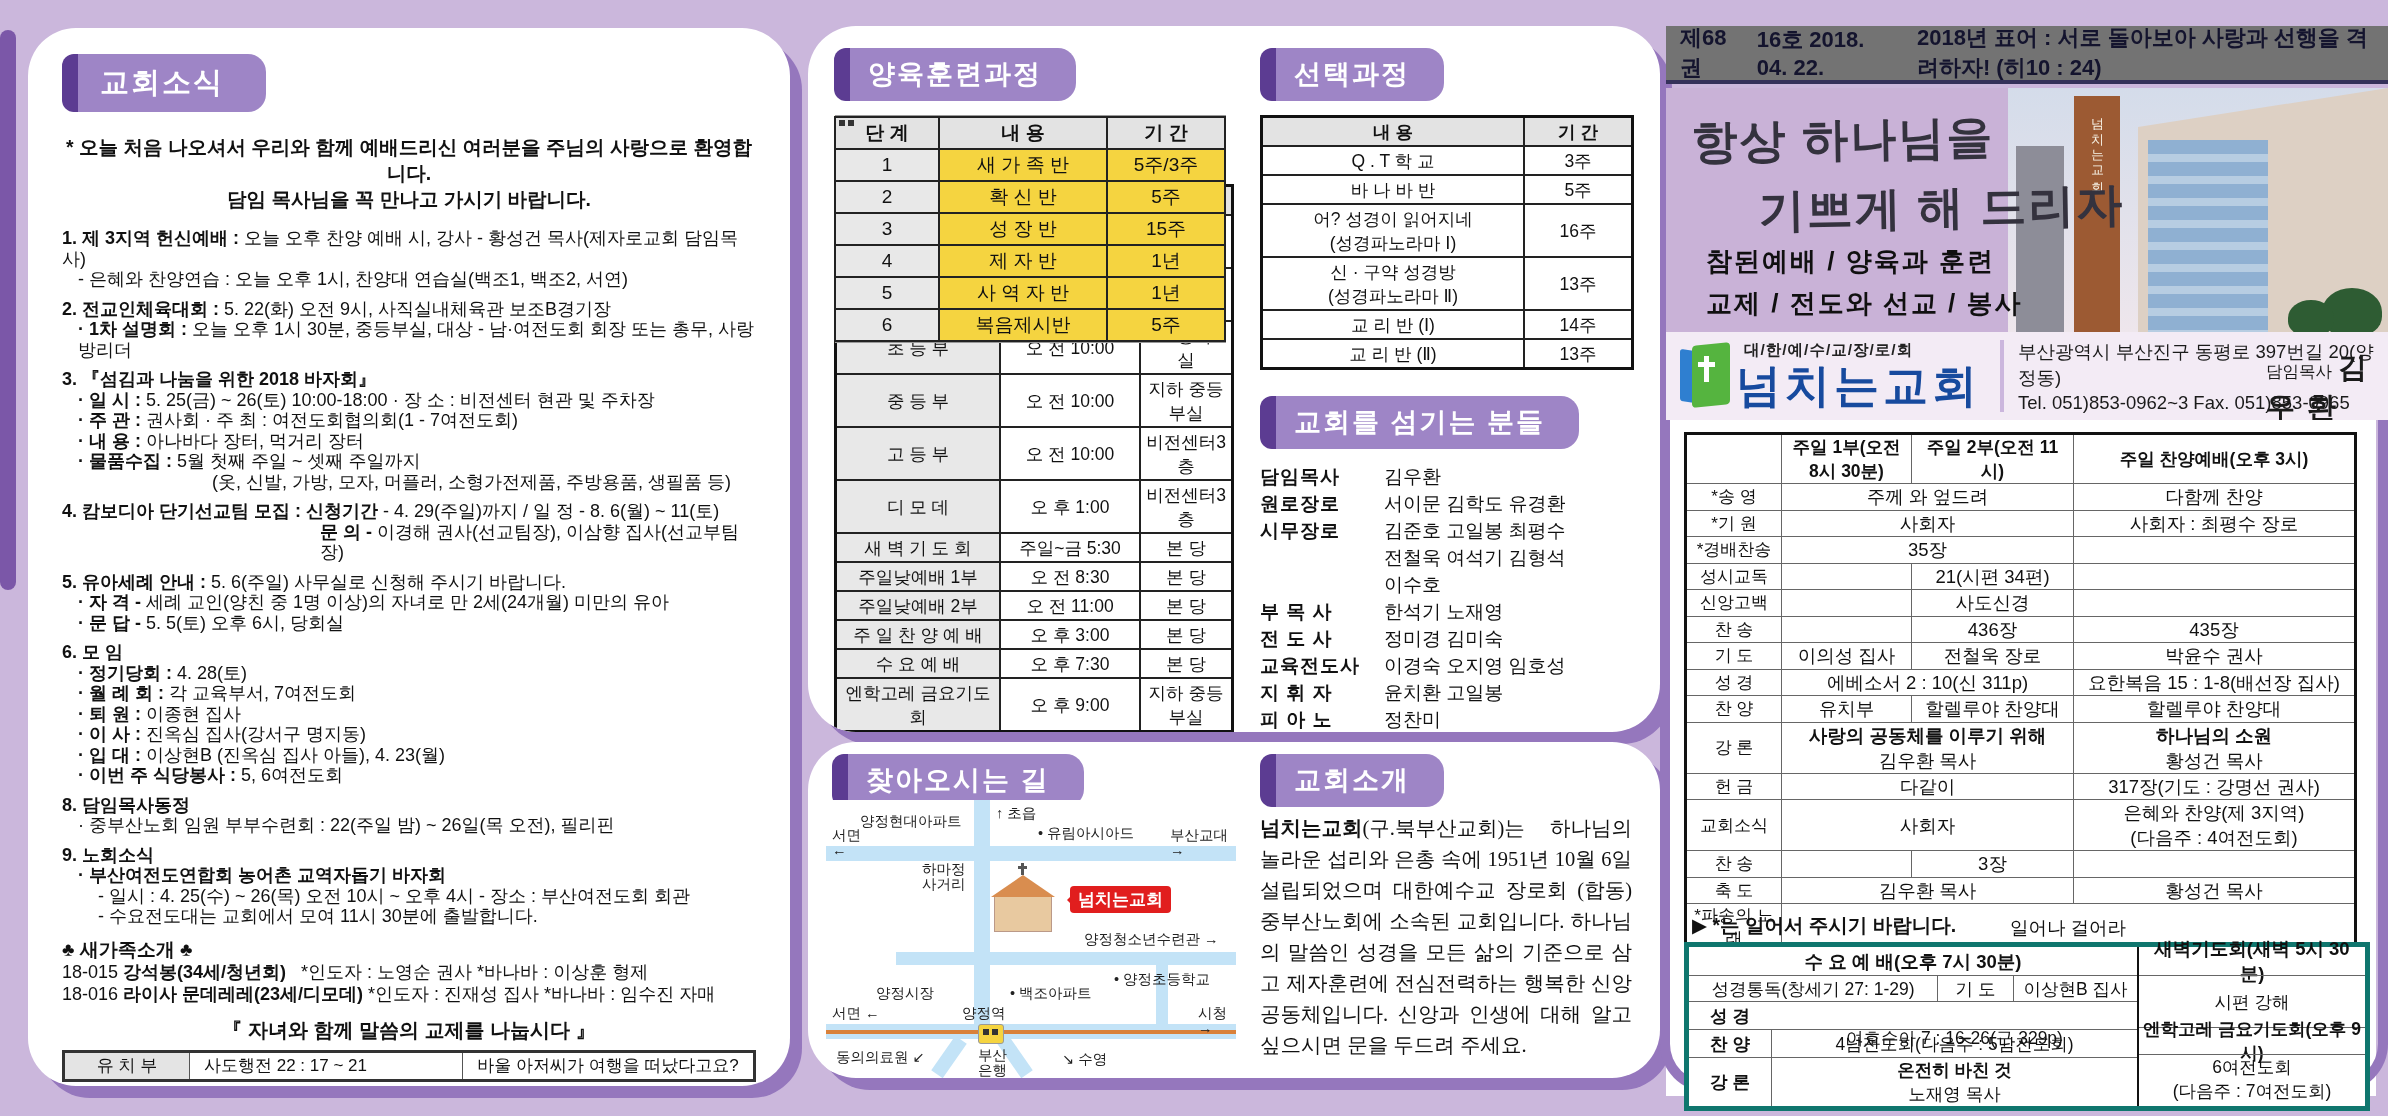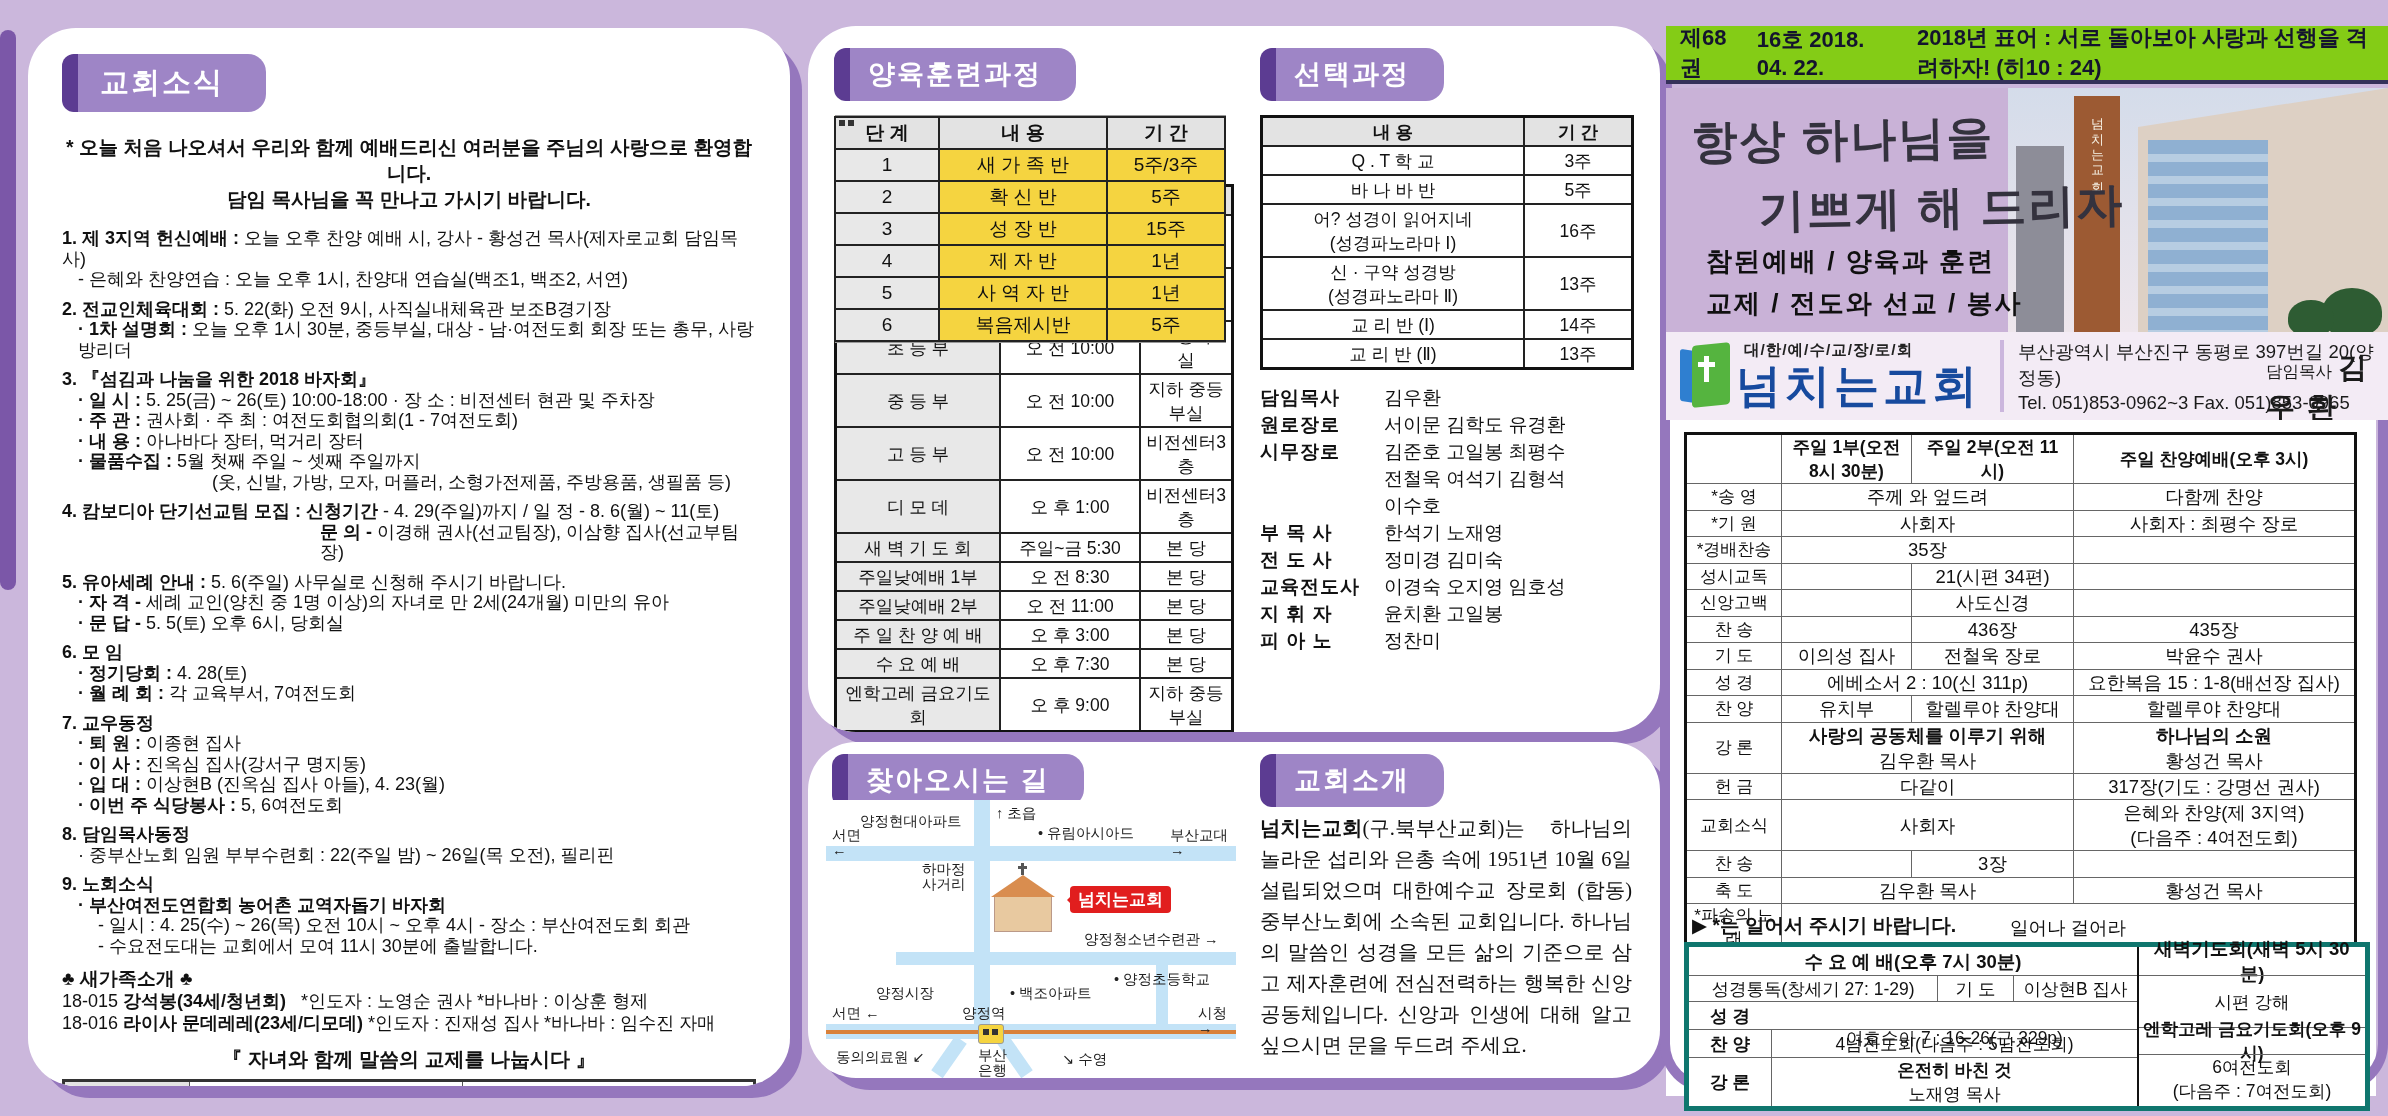--- a/index.html
+++ b/index.html
@@ -56,21 +56,21 @@
   .church .cross{position:absolute;left:26px;top:-34px;width:3px;height:12px;background:#555;}
   .church .cross:after{content:"";position:absolute;left:-3px;top:3px;width:9px;height:3px;background:#555;}
   .train{position:absolute;width:24px;height:18px;background:#f5d440;border-radius:3px;border:1px solid #999;}
   .train:before{content:"";position:absolute;left:4px;top:4px;width:6px;height:6px;background:#333;}
   .train:after{content:"";position:absolute;left:13px;top:4px;width:6px;height:6px;background:#333;}
   
   .intro-txt{font-family:"Liberation Serif","DejaVu Serif",serif;font-size:20.5px;line-height:31px;
              text-align:justify;margin-top:12px;}
   .intro-txt b{font-family:"Liberation Sans","DejaVu Sans",sans-serif;}
   
-  .masthead{position:absolute;left:1666px;top:26px;width:722px;height:58px;background:#84cc16;
+  .masthead{position:absolute;left:1666px;top:26px;width:722px;height:58px;background:#737373;
             border-bottom:4px solid #34315a;display:flex;align-items:center;gap:26px;
             font-weight:bold;font-size:22px;color:#14142e;padding-left:14px;box-sizing:border-box;}
   .hero{position:absolute;left:1666px;top:88px;width:722px;height:244px;background:#c9b2d7;overflow:hidden;}
   .slogan{position:absolute;left:26px;top:20px;font-size:46px;font-weight:bold;color:#34323e;
           transform:rotate(-1deg);letter-spacing:2px;}
   .slogan .l2{margin-left:66px;margin-top:8px;}
   .herosub{position:absolute;left:40px;font-size:26px;font-weight:bold;color:#101010;letter-spacing:2px;}
   .photo{position:absolute;right:0;top:0;width:380px;height:244px;background:linear-gradient(#d4dcea,#eee6ec);}
   .bmain{position:absolute;right:0;top:0;width:250px;height:244px;background:#ddd0c4;
          clip-path:polygon(0 16%,100% 0,100% 100%,0 100%);}
@@ -142,21 +142,20 @@
         <div class="nl i1"><b>· 물품수집 : </b><span>5월 첫째 주일 ~ 셋째 주일까지</span></div>
         <div class="nl iP"><b></b><span>(옷, 신발, 가방, 모자, 머플러, 소형가전제품, 주방용품, 생필품 등)</span></div>
         <div class="nl g"><b>4. 캄보디아 단기선교팀 모집 : 신청기간</b><span> - 4. 29(주일)까지 / 일 정 - 8. 6(월) ~ 11(토)</span></div>
         <div class="nl i3"><b>문 의 - </b><span>이경해 권사(선교팀장), 이삼향 집사(선교부팀장)</span></div>
         <div class="nl g"><b>5. 유아세례 안내 : </b><span>5. 6(주일) 사무실로 신청해 주시기 바랍니다.</span></div>
         <div class="nl i1"><b>· 자 격 - </b><span>세례 교인(양친 중 1명 이상)의 자녀로 만 2세(24개월) 미만의 유아</span></div>
         <div class="nl i1"><b>· 문 답 - </b><span>5. 5(토) 오후 6시, 당회실</span></div>
         <div class="nl g"><b>6. 모   임</b><span></span></div>
         <div class="nl i1"><b>· 정기당회 : </b><span>4. 28(토)</span></div>
         <div class="nl i1"><b>· 월 례 회 : </b><span>각 교육부서, 7여전도회</span></div>
-        <div class="nl g"><b>7. 교우동정</b><span></span></div>
         <div class="nl i1"><b>· 퇴   원 : </b><span>이종현 집사</span></div>
         <div class="nl i1"><b>· 이   사 : </b><span>진옥심 집사(강서구 명지동)</span></div>
         <div class="nl i1"><b>· 입   대 : </b><span>이상현B (진옥심 집사 아들), 4. 23(월)</span></div>
         <div class="nl i1"><b>· 이번 주 식당봉사 : </b><span>5, 6여전도회</span></div>
         <div class="nl g"><b>8. 담임목사동정</b><span></span></div>
         <div class="nl i1"><b></b><span>· 중부산노회 임원 부부수련회 : 22(주일 밤) ~ 26일(목 오전), 필리핀</span></div>
         <div class="nl g"><b>9. 노회소식</b><span></span></div>
         <div class="nl i1"><b>· 부산여전도연합회 농어촌 교역자돕기 바자회</b><span></span></div>
         <div class="nl i2"><b></b><span>- 일시 : 4. 25(수) ~ 26(목) 오전 10시 ~ 오후 4시   - 장소 : 부산여전도회 회관</span></div>
         <div class="nl i2"><b></b><span>- 수요전도대는 교회에서 모여 11시 30분에 출발합니다.</span></div>
@@ -330,20 +329,23 @@
         <tr>
               <td>교  리  반 (Ⅰ)</td>
               <td>14주</td>
             </tr>
         <tr>
               <td>교  리  반 (Ⅱ)</td>
               <td>13주</td>
             </tr>
       </tbody>
         </table>
+      <div style="margin-top:26px;">
+        <div class="badge sm">교회를 섬기는 분들</div>
+      </div>
       <div class="sv">
         <div class="row">
             <span class="r">담임목사</span>
             <span class="pl">김우환</span>
           </div>
         <div class="row">
             <span class="r">원로장로</span>
             <span class="pl">서이문 김학도 유경환</span>
           </div>
         <div class="row">

